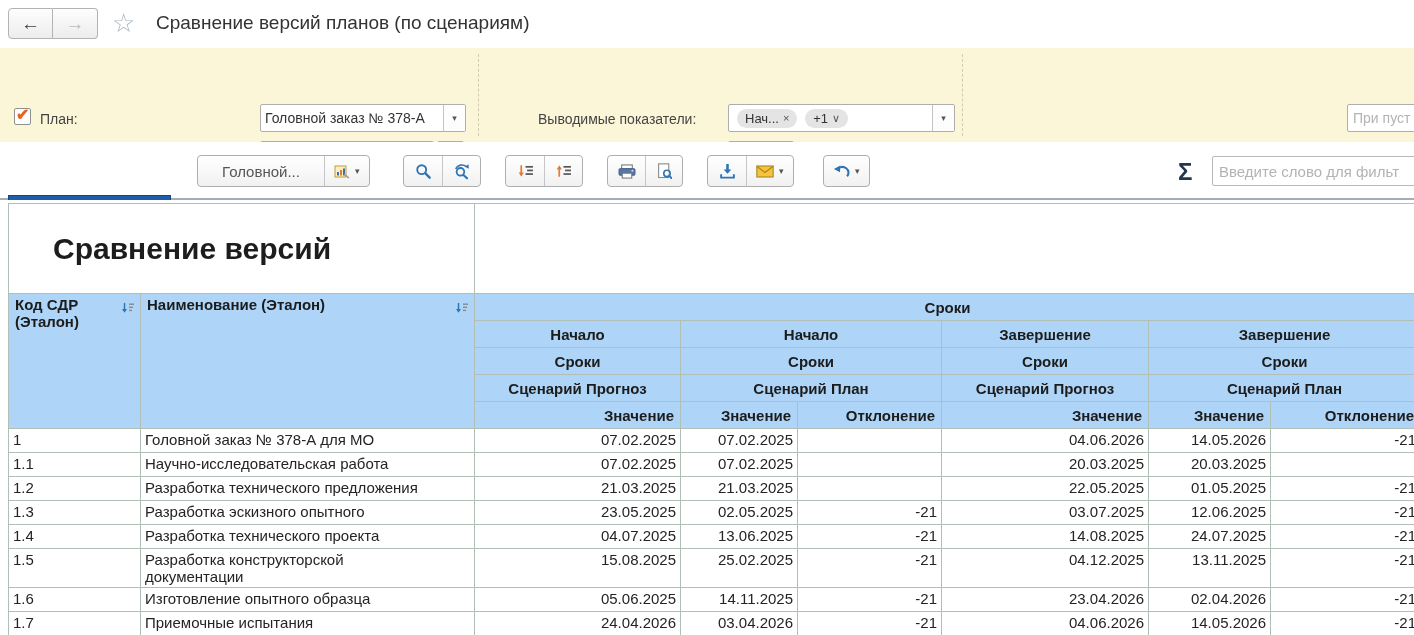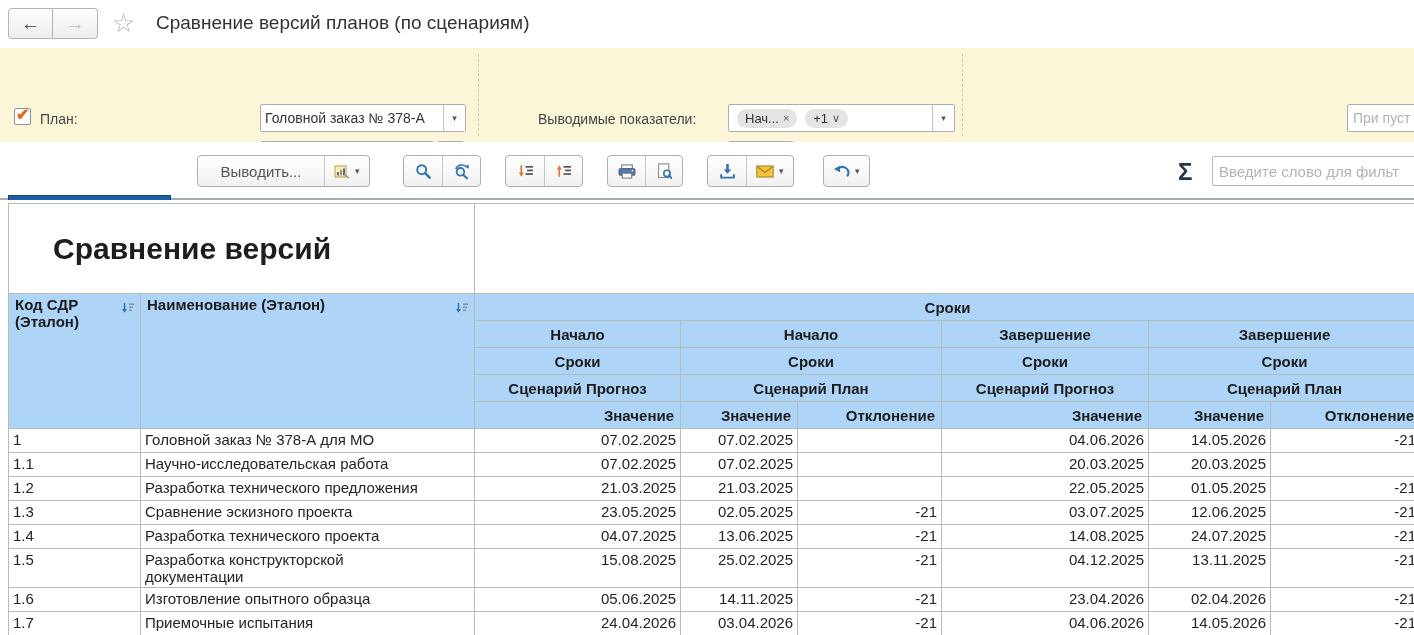--- a/index.html
+++ b/index.html
@@ -148,21 +148,21 @@
     </div>
 
     <input class="fld-input" style="left: 1347px; top: 56px; width: 220px;" placeholder="При пуст">
   </div>
 
   <div class="toolbar">
     <div class="tb-btn btn-generate" style="left:8px;">Сформировать</div>
 
     <div class="tb-grp" style="left:197px;">
       <div class="grp-part" style="width:126px;">
-          <span class="lbl">Выводить...</span>
+          <span class="lbl">Головной...</span>
         </div>
       <div class="grp-part">
         <span class="icon">
           <svg width="16" height="15" viewBox="0 0 16 15">
               <rect x="1" y="2" width="11" height="11" fill="#fdf0c0" stroke="#c09c3f"></rect>
               <rect x="3" y="8" width="2" height="3.5" fill="#2e75b6"></rect>
               <rect x="6" y="6" width="2" height="5.5" fill="#e07b39"></rect>
               <rect x="9" y="4.5" width="2" height="7" fill="#2e75b6"></rect>
               <path d="M10 10 l5 4" stroke="#9a9a9a" stroke-width="1.6"></path>
             </svg>
@@ -369,21 +369,21 @@
             <td class="c-name"><span class="n-in">Разработка технического предложения</span></td>
             <td class="c-num">21.03.2025</td>
             <td class="c-num">21.03.2025</td>
             <td class="c-num"></td>
             <td class="c-num">22.05.2025</td>
             <td class="c-num changed">01.05.2025</td>
             <td class="c-num changed">-21</td>
           </tr>
           <tr>
             <td class="c-code">1.3</td>
-            <td class="c-name"><span class="n-in">Сравнение эскизного проекта</span></td>
+            <td class="c-name"><span class="n-in">Разработка эскизного опытного</span></td>
             <td class="c-num">23.05.2025</td>
             <td class="c-num changed">02.05.2025</td>
             <td class="c-num changed">-21</td>
             <td class="c-num">03.07.2025</td>
             <td class="c-num changed">12.06.2025</td>
             <td class="c-num changed">-21</td>
           </tr>
           <tr>
             <td class="c-code">1.4</td>
             <td class="c-name"><span class="n-in">Разработка технического проекта</span></td>

